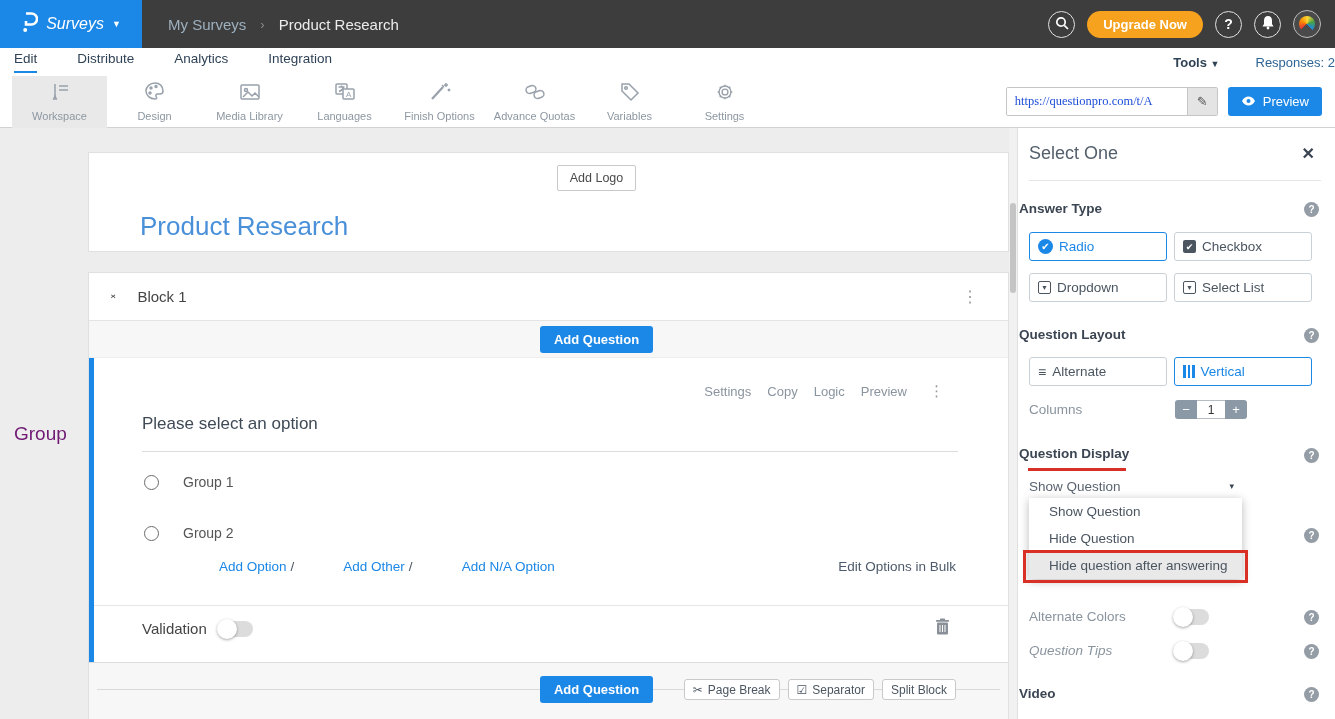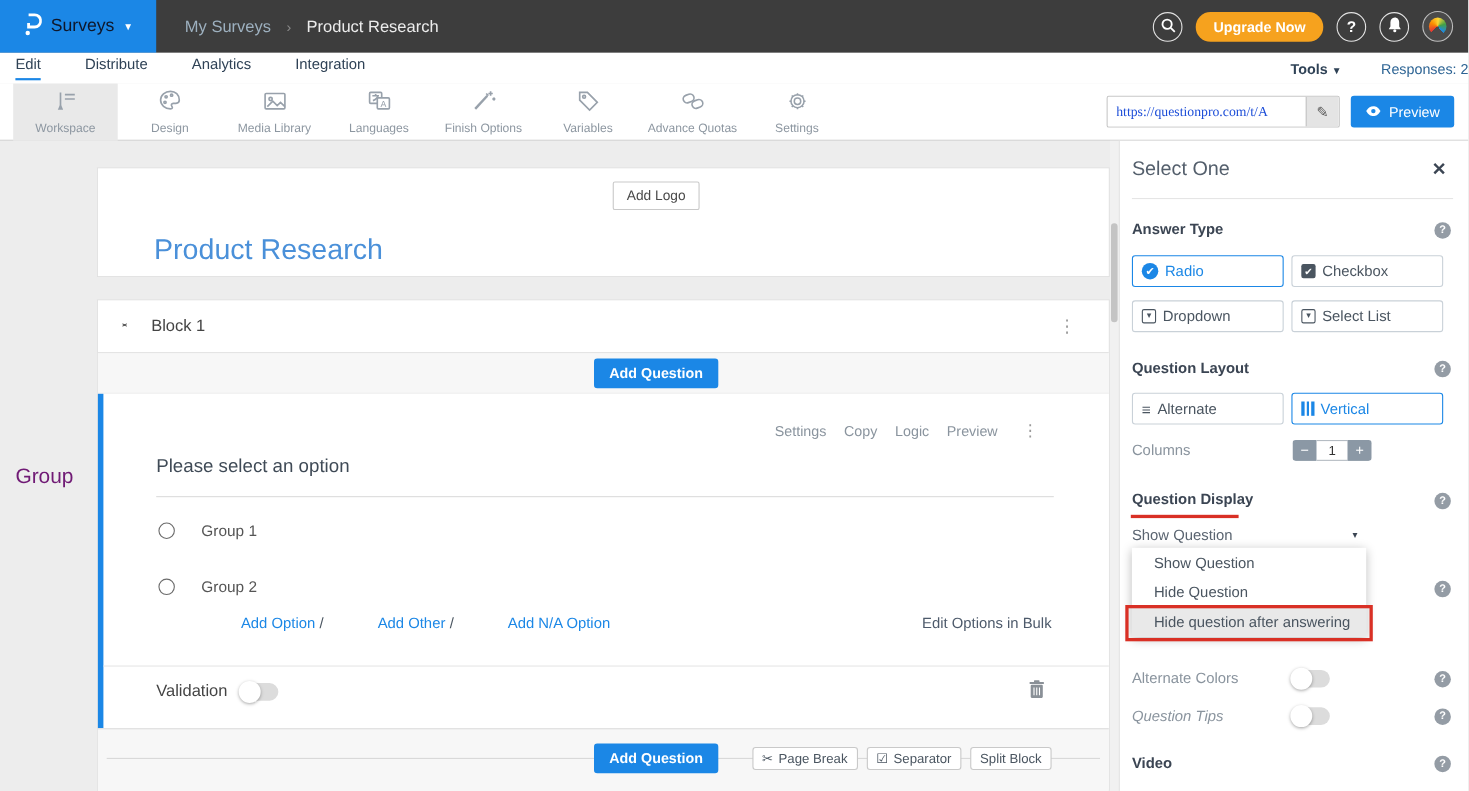--- a/index.html
+++ b/index.html
@@ -2,21 +2,21 @@
 <html><head>
 <meta charset="utf-8">
 <style>
   * { margin:0; padding:0; box-sizing:border-box; }
   body { font-family:"Liberation Sans", sans-serif; background:#ededed; }
   .app { position:relative; width:1335px; height:719px; overflow:hidden; background:#ededed; }
 
   
   .topbar { position:absolute; left:0; top:0; width:1335px; height:48px; background:#3d3d3d; display:flex; align-items:center; }
   .logo-box { width:142px; height:48px; background:#1b87e6; display:flex; align-items:center; justify-content:center; gap:8px; color:#fff; cursor:pointer; }
-  .logo-box .appname { font-size:16px; color:#0f172a; }
+  .logo-box .appname { font-size:16px; color:#ffffff;font-style:italic; }
   .caret { font-size:9px; color:#fff; }
   .breadcrumb { display:flex; align-items:center; gap:14px; margin-left:26px; font-size:15px; }
   .crumb-parent { color:#9db0bf; cursor:pointer; }
   .crumb-sep { color:#8a8a8a; font-size:13px; }
   .crumb-current { color:#ececec; }
   .topbar-right { margin-left:auto; display:flex; align-items:center; gap:12px; padding-right:14px; }
   .circle-btn { width:27px; height:27px; border-radius:50%; border:1.5px solid #e2e2e2; display:flex; align-items:center; justify-content:center; color:#fff; font-weight:bold; font-size:14px; cursor:pointer; background:transparent; }
   .upgrade-btn { height:27px; padding:0 16px; border-radius:14px; background:#f6a21e; border:none; color:#fff; font-weight:bold; font-size:13px; cursor:pointer; }
   .avatar { width:28px; height:28px; border-radius:50%; border:1.5px solid #bdbdbd; background:#4a4a4a; display:flex; align-items:center; justify-content:center; cursor:pointer; }
   .avatar .gauge { width:16px; height:16px; border-radius:50%; background:conic-gradient(from 230deg, #e53935, #fb8c00, #fdd835, #43a047, #1e88e5 270deg, #4a4a4a 270deg); }
@@ -89,21 +89,21 @@
 
   
   .canvas-scrollbar { position:absolute; left:1009px; top:128px; width:8px; height:591px; background:#f1f1f1; }
   .scroll-thumb { position:absolute; left:1px; top:75px; width:6px; height:90px; border-radius:3px; background:#c4c4c4; cursor:pointer; }
 
   
   .side-panel { position:absolute; left:1017px; top:128px; width:318px; height:591px; background:#fff; border-left:1px solid #e0e0e0; }
   .sp-title { position:absolute; left:11px; top:15px; font-size:18px; color:#545f6c; }
   .sp-close { position:absolute; right:20px; top:16px; font-size:16px; font-weight:bold; color:#3b4553; cursor:pointer; }
   .sp-divider { position:absolute; left:11px; right:14px; top:52px; height:1px; background:#e5e5e5; }
-  .sp-heading { position:absolute; left:11px; font-size:13.5px; font-weight:bold; color:#3b4553; }
+  .sp-heading { position:absolute; left:1px; font-size:13.5px; font-weight:bold; color:#3b4553; }
   .sp-gray-label { position:absolute; left:11px; font-size:13.5px; color:#8a949e; }
   .help { position:absolute; right:16px; width:15px; height:15px; border-radius:50%; background:#949ca5; color:#fff; font-size:10px; font-weight:bold; display:flex; align-items:center; justify-content:center; cursor:pointer; }
   .panel-btn { position:absolute; width:138px; height:29px; background:#fff; border:1px solid #c9d1d8; border-radius:3px; display:flex; align-items:center; gap:6px; padding:0 8px; font-size:13.5px; color:#4a5560; cursor:pointer; font-family:"Liberation Sans", sans-serif; }
   .panel-btn.selected { border:1.5px solid #1b87e6; color:#1b87e6; }
   .icon-check-circle { width:15px; height:15px; border-radius:50%; background:#1b87e6; color:#fff; font-size:10px; display:flex; align-items:center; justify-content:center; flex:none; }
   .icon-checkbox { width:13px; height:13px; border-radius:2px; background:#4a5560; color:#fff; font-size:9px; display:flex; align-items:center; justify-content:center; flex:none; }
   .icon-dropbox { width:13px; height:13px; border-radius:2px; border:1.5px solid #4a5560; color:#4a5560; font-size:7px; display:flex; align-items:center; justify-content:center; flex:none; }
   .icon-hlines { font-size:14px; font-weight:bold; color:#4a5560; line-height:1; }
   .icon-vbars { display:flex; gap:2px; }
   .icon-vbars i { width:2.5px; height:13px; background:#1b87e6; }
@@ -226,31 +226,31 @@
               <path d="M14 4 l2 2"></path>
               <line x1="18" y1="2" x2="18" y2="6"></line>
               <line x1="16" y1="4" x2="20" y2="4"></line>
               <line x1="20" y1="8" x2="22" y2="10"></line>
               <line x1="22" y1="8" x2="20" y2="10"></line>
             </svg></span>
         <span class="tlabel">Finish Options</span>
       </div>
       <div class="tool-item">
         <span><svg width="24" height="22" viewBox="0 0 24 22">
+              <rect x="3" y="5" width="10" height="7" rx="3.5" transform="rotate(-20 8 8.5)"></rect>
+              <rect x="11" y="10" width="10" height="7" rx="3.5" transform="rotate(-20 16 13.5)"></rect>
+            </svg></span>
+        <span class="tlabel">Advance Quotas</span>
+      </div>
+      <div class="tool-item">
+        <span><svg width="24" height="22" viewBox="0 0 24 22">
               <path d="M4 3 h7 l9 9 -7 7 -9-9 z"></path>
               <circle cx="8" cy="7" r="1.3"></circle>
             </svg></span>
         <span class="tlabel">Variables</span>
-      </div>
-      <div class="tool-item">
-        <span><svg width="24" height="22" viewBox="0 0 24 22">
-              <rect x="3" y="5" width="10" height="7" rx="3.5" transform="rotate(-20 8 8.5)"></rect>
-              <rect x="11" y="10" width="10" height="7" rx="3.5" transform="rotate(-20 16 13.5)"></rect>
-            </svg></span>
-        <span class="tlabel">Advance Quotas</span>
       </div>
       <div class="tool-item">
         <span><svg width="24" height="22" viewBox="0 0 24 24">
               <circle cx="12" cy="12" r="3.2"></circle>
               <path d="M12 4 v2 M12 18 v2 M4 12 h2 M18 12 h2 M6.3 6.3 l1.5 1.5 M16.2 16.2 l1.5 1.5 M17.7 6.3 l-1.5 1.5 M7.8 16.2 l-1.5 1.5"></path>
               <circle cx="12" cy="12" r="6.5"></circle>
             </svg></span>
         <span class="tlabel">Settings</span>
       </div>
     </div>

